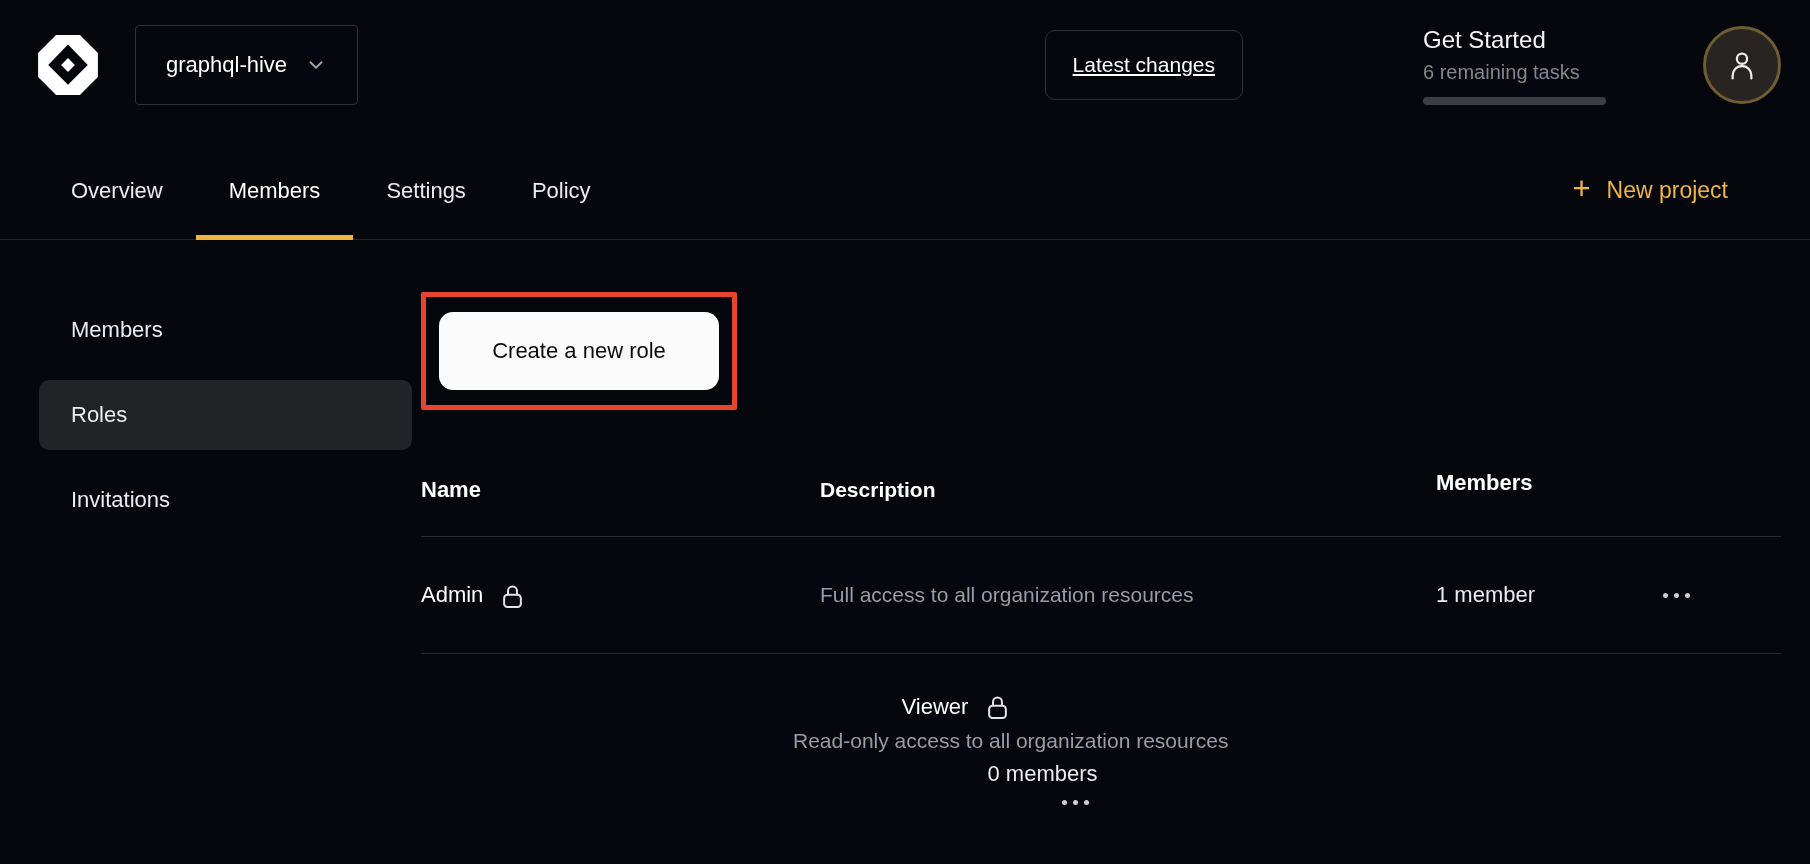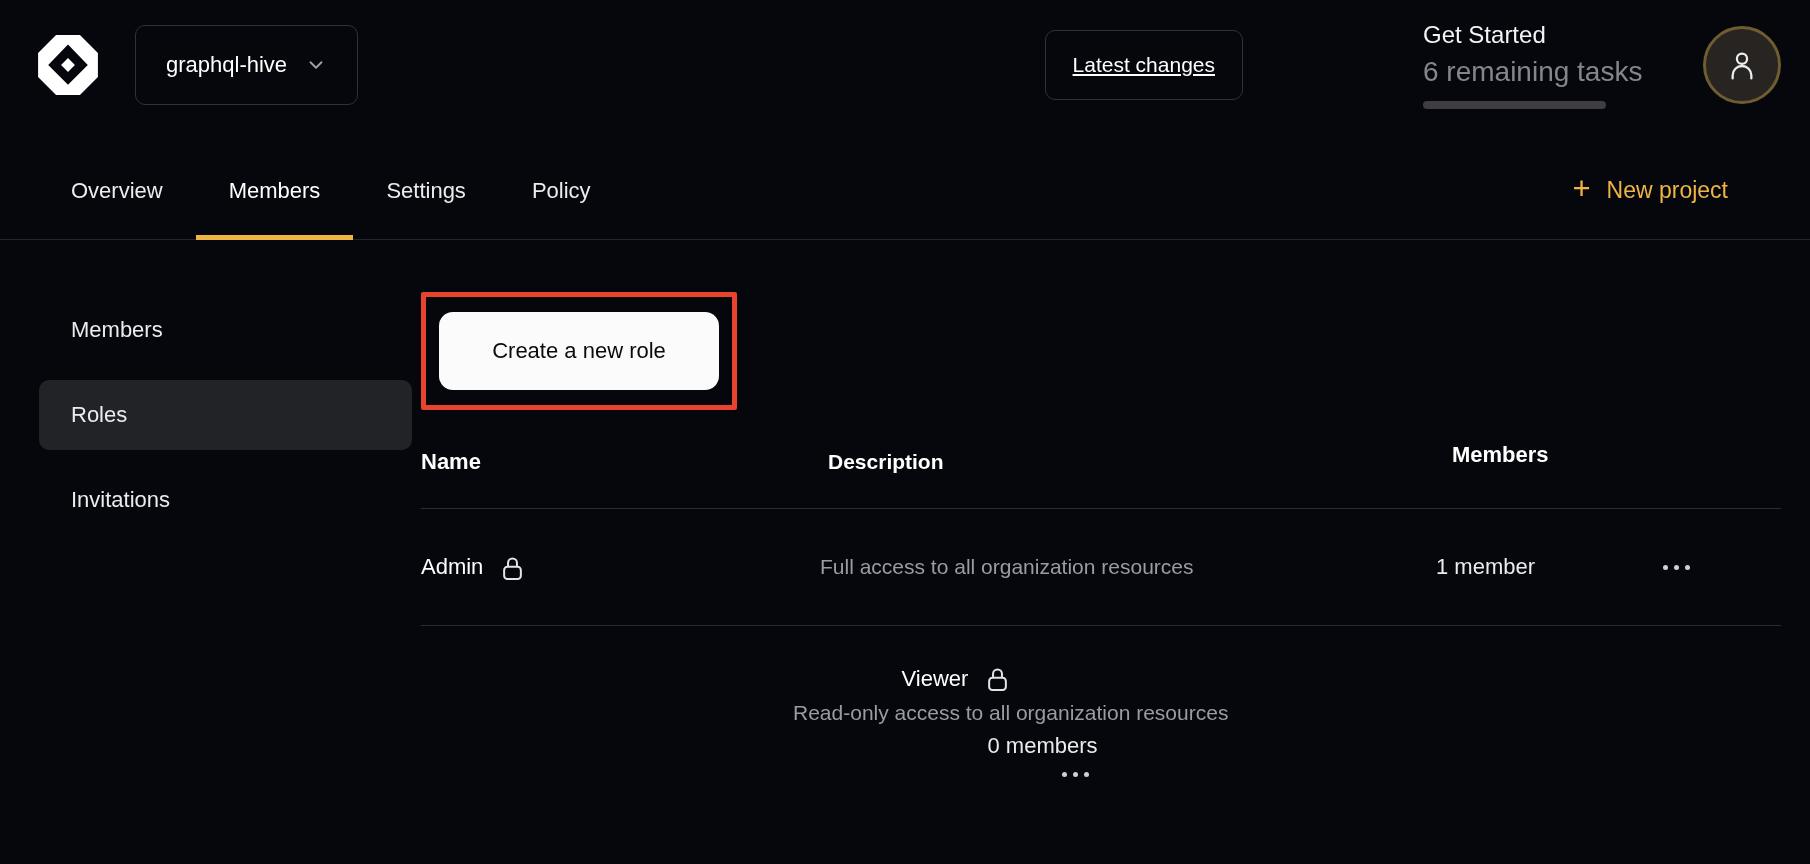--- a/index.html
+++ b/index.html
@@ -10,32 +10,32 @@
     font-family:"Liberation Sans", sans-serif;
     -webkit-font-smoothing:antialiased;
   }
 
   
   .topbar { display:flex; align-items:center; height:130px; padding:0 29px 0 35px; }
   .logo { width:66px; height:66px; flex-shrink:0; }
   .org-btn {
     margin-left:34px; height:80px; padding:0 30px;
     display:flex; align-items:center; gap:18px;
-    background:transparent; border:1px solid #2f3136; border-radius:10px;
+    background:transparent; border:1px solid #2f3136; border-radius:4px;
     color:#fff; font-size:22px; font-family:inherit; cursor:pointer;
   }
   .spacer { flex:1; }
   .ghost-btn {
     height:70px; padding:0 27px;
     background:transparent; border:1px solid #2f3136; border-radius:10px;
     color:#fff; font-size:21px; font-family:inherit; cursor:pointer;text-decoration:underline;
   }
   .get-started { margin-left:180px; width:184px; cursor:pointer; }
   .gs-title { font-size:24px; font-weight:500; color:#f4f4f6; }
-  .gs-sub { font-size:28px; color:#85858d; margin-top:7px; white-space:nowrap; }
+  .gs-sub { font-size:20px; color:#85858d; margin-top:7px; white-space:nowrap; }
   .gs-bar { margin-top:13px; width:183px; height:8px; border-radius:4px; background:#3d3d42; overflow:hidden; }
   .gs-fill { height:100%; background:#efb544; width:0%; }
   .avatar {
     margin-left:96px; width:78px; height:78px; border-radius:50%;
     border:3px solid #6f5c2f; background:#272421;
     display:flex; align-items:center; justify-content:center;
     cursor:pointer; flex-shrink:0;
   }
 
   
@@ -76,23 +76,23 @@
   }
   .create-btn {
     width:280px; height:78px; border:none; border-radius:14px;
     background:#fbfbfb; color:#0b0b0d; font-size:22px; font-family:inherit;
     cursor:pointer;
   }
 
   
   .table { margin-top:0; }
   .thead {
-    display:flex; margin-top:32px; padding-bottom:26px;
+    display:flex; margin-top:60px; padding-bottom:26px;
     border-bottom:1px solid #2a2b2f;
-    font-size:21px; font-weight:700; color:#fff;gap:8px;
+    font-size:21px; font-weight:700; color:#fff;
   }
   .trow {
     display:flex; align-items:center; padding:38px 0;
     border-bottom:1px solid #2a2b2f;
   }
   .trow:last-child { border-bottom:none;flex-direction:column; }
   .c-name { width:399px; display:flex; align-items:center; gap:16px; font-size:22px; color:#fff; }
   .c-desc { width:616px; font-size:21px; color:#9b9ba3; line-height:40px; }
   .c-desc span { display:block; max-width:500px; }
   .c-members { width:227px; font-size:22px; color:#ebebee; }

